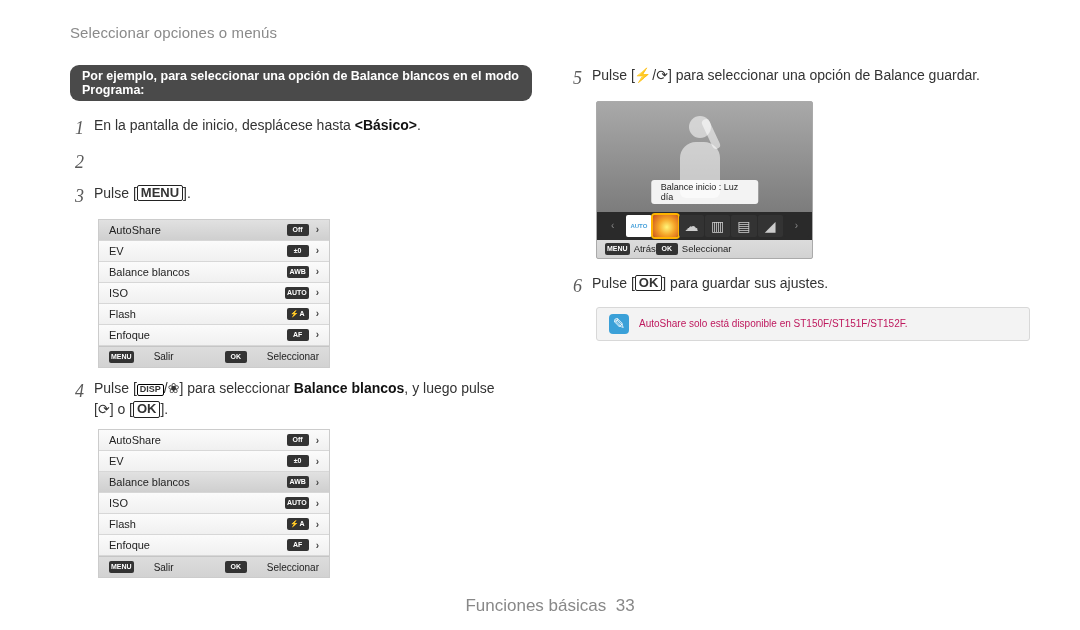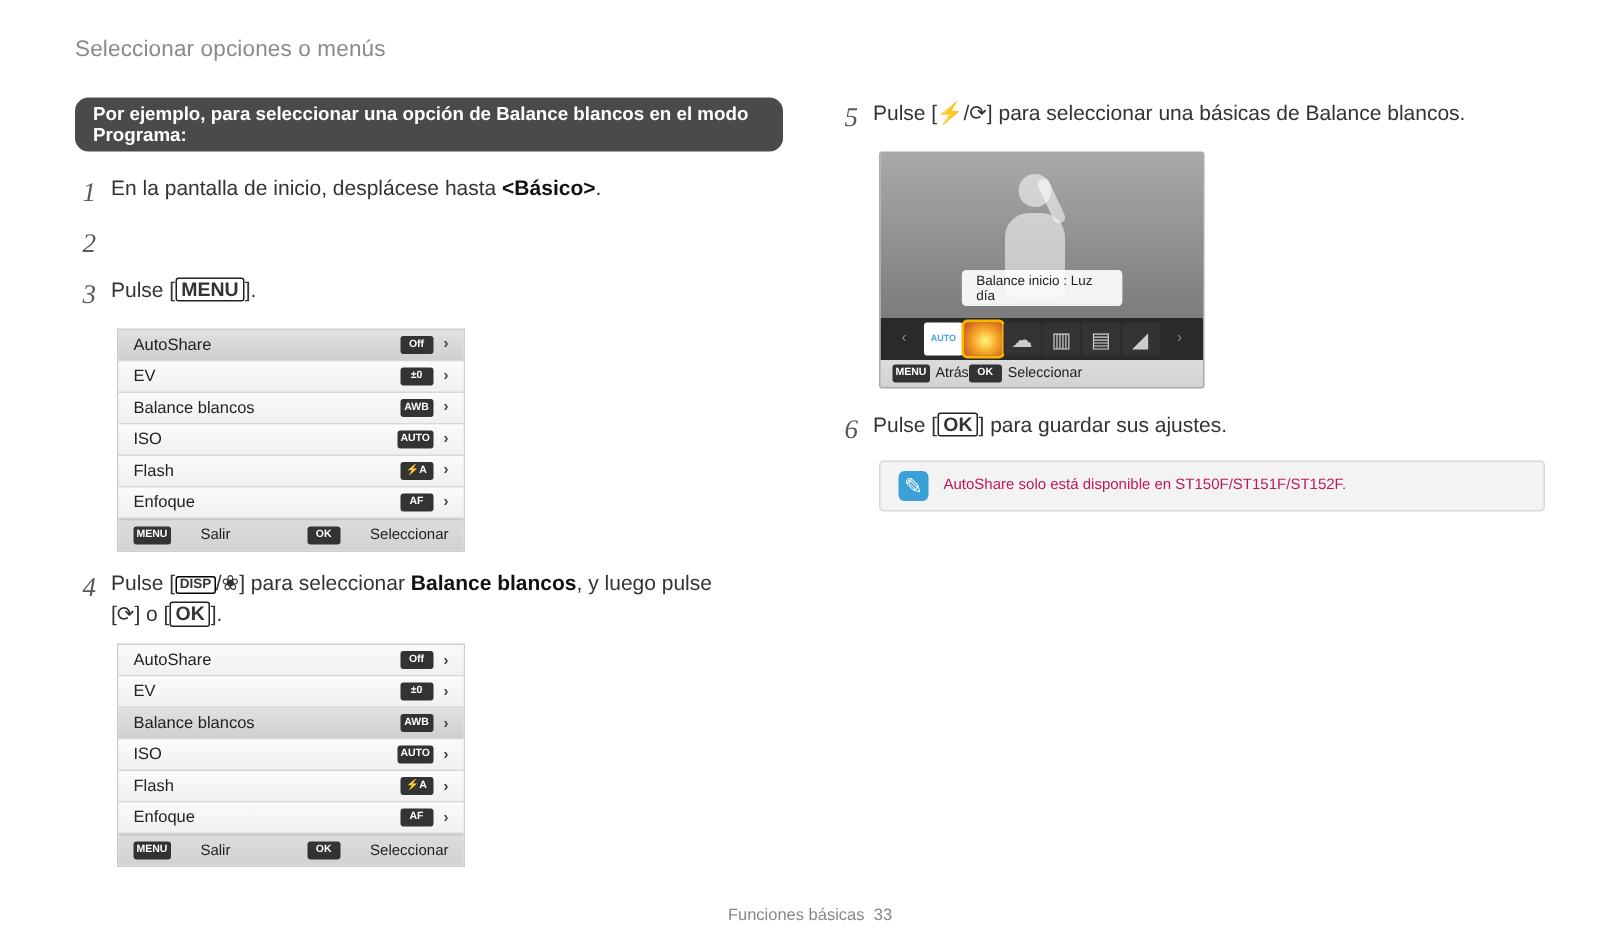--- a/index.html
+++ b/index.html
@@ -10,20 +10,21 @@
     font-family: Arial, Helvetica, sans-serif;
     font-size: 14px;
     color: #222;
     background: #fff;
   }
   .page {
     padding: 24px 50px 16px 50px;
     box-sizing: border-box;
     position: relative;
     height: 100%;
+    margin-left: 20px;
   }
   .page-header {
     color: #8a8a8a;
     font-size: 15px;
     margin-bottom: 24px;
     letter-spacing: 0.1px;
   }
   .columns {
     display: flex;
     gap: 36px;
@@ -210,21 +211,21 @@
   }
   .notebox .note-icon {
     width:20px; height:20px; border-radius:4px;
     background:#3aa0d8; display:flex; align-items:center; justify-content:center;
     color:#fff; font-size:15px;
   }
   .notebox .note-text { font-size:10px; color:#be185d; }
 
   .page-foot {
     position:absolute; bottom:14px; left:0; right:0;
-    text-align:center; font-size:11px; color:#888;
+    text-align:center; font-size:17px; color:#888;
   }
 </style>
 </head>
 <body>
 
 <div class="page">
   <div class="page-header">Seleccionar opciones o menús</div>
 
   <div class="columns">
 
@@ -367,21 +368,21 @@
               <span>Seleccionar</span>
             </span>
         </div>
       </div>
     </div>
 
     <div class="col">
       <div class="instr">
         <span class="step-num">5</span>
         <span class="instr-body">
-          <span>Pulse [</span><span>⚡</span><span>/</span><span>⟳</span><span>] para seleccionar una básicas de Balance blancos.</span>
+          <span>Pulse [</span><span>⚡</span><span>/</span><span>⟳</span><span>] para seleccionar una opción de Balance guardar.</span>
         </span>
       </div>
 
       <div class="preview-shot">
         <div class="preview-scene">
           <div class="silhouette">
               <span class="arm"></span>
             </div>
           <div class="preview-label-bar">Balance inicio : Luz día</div>
         </div>

